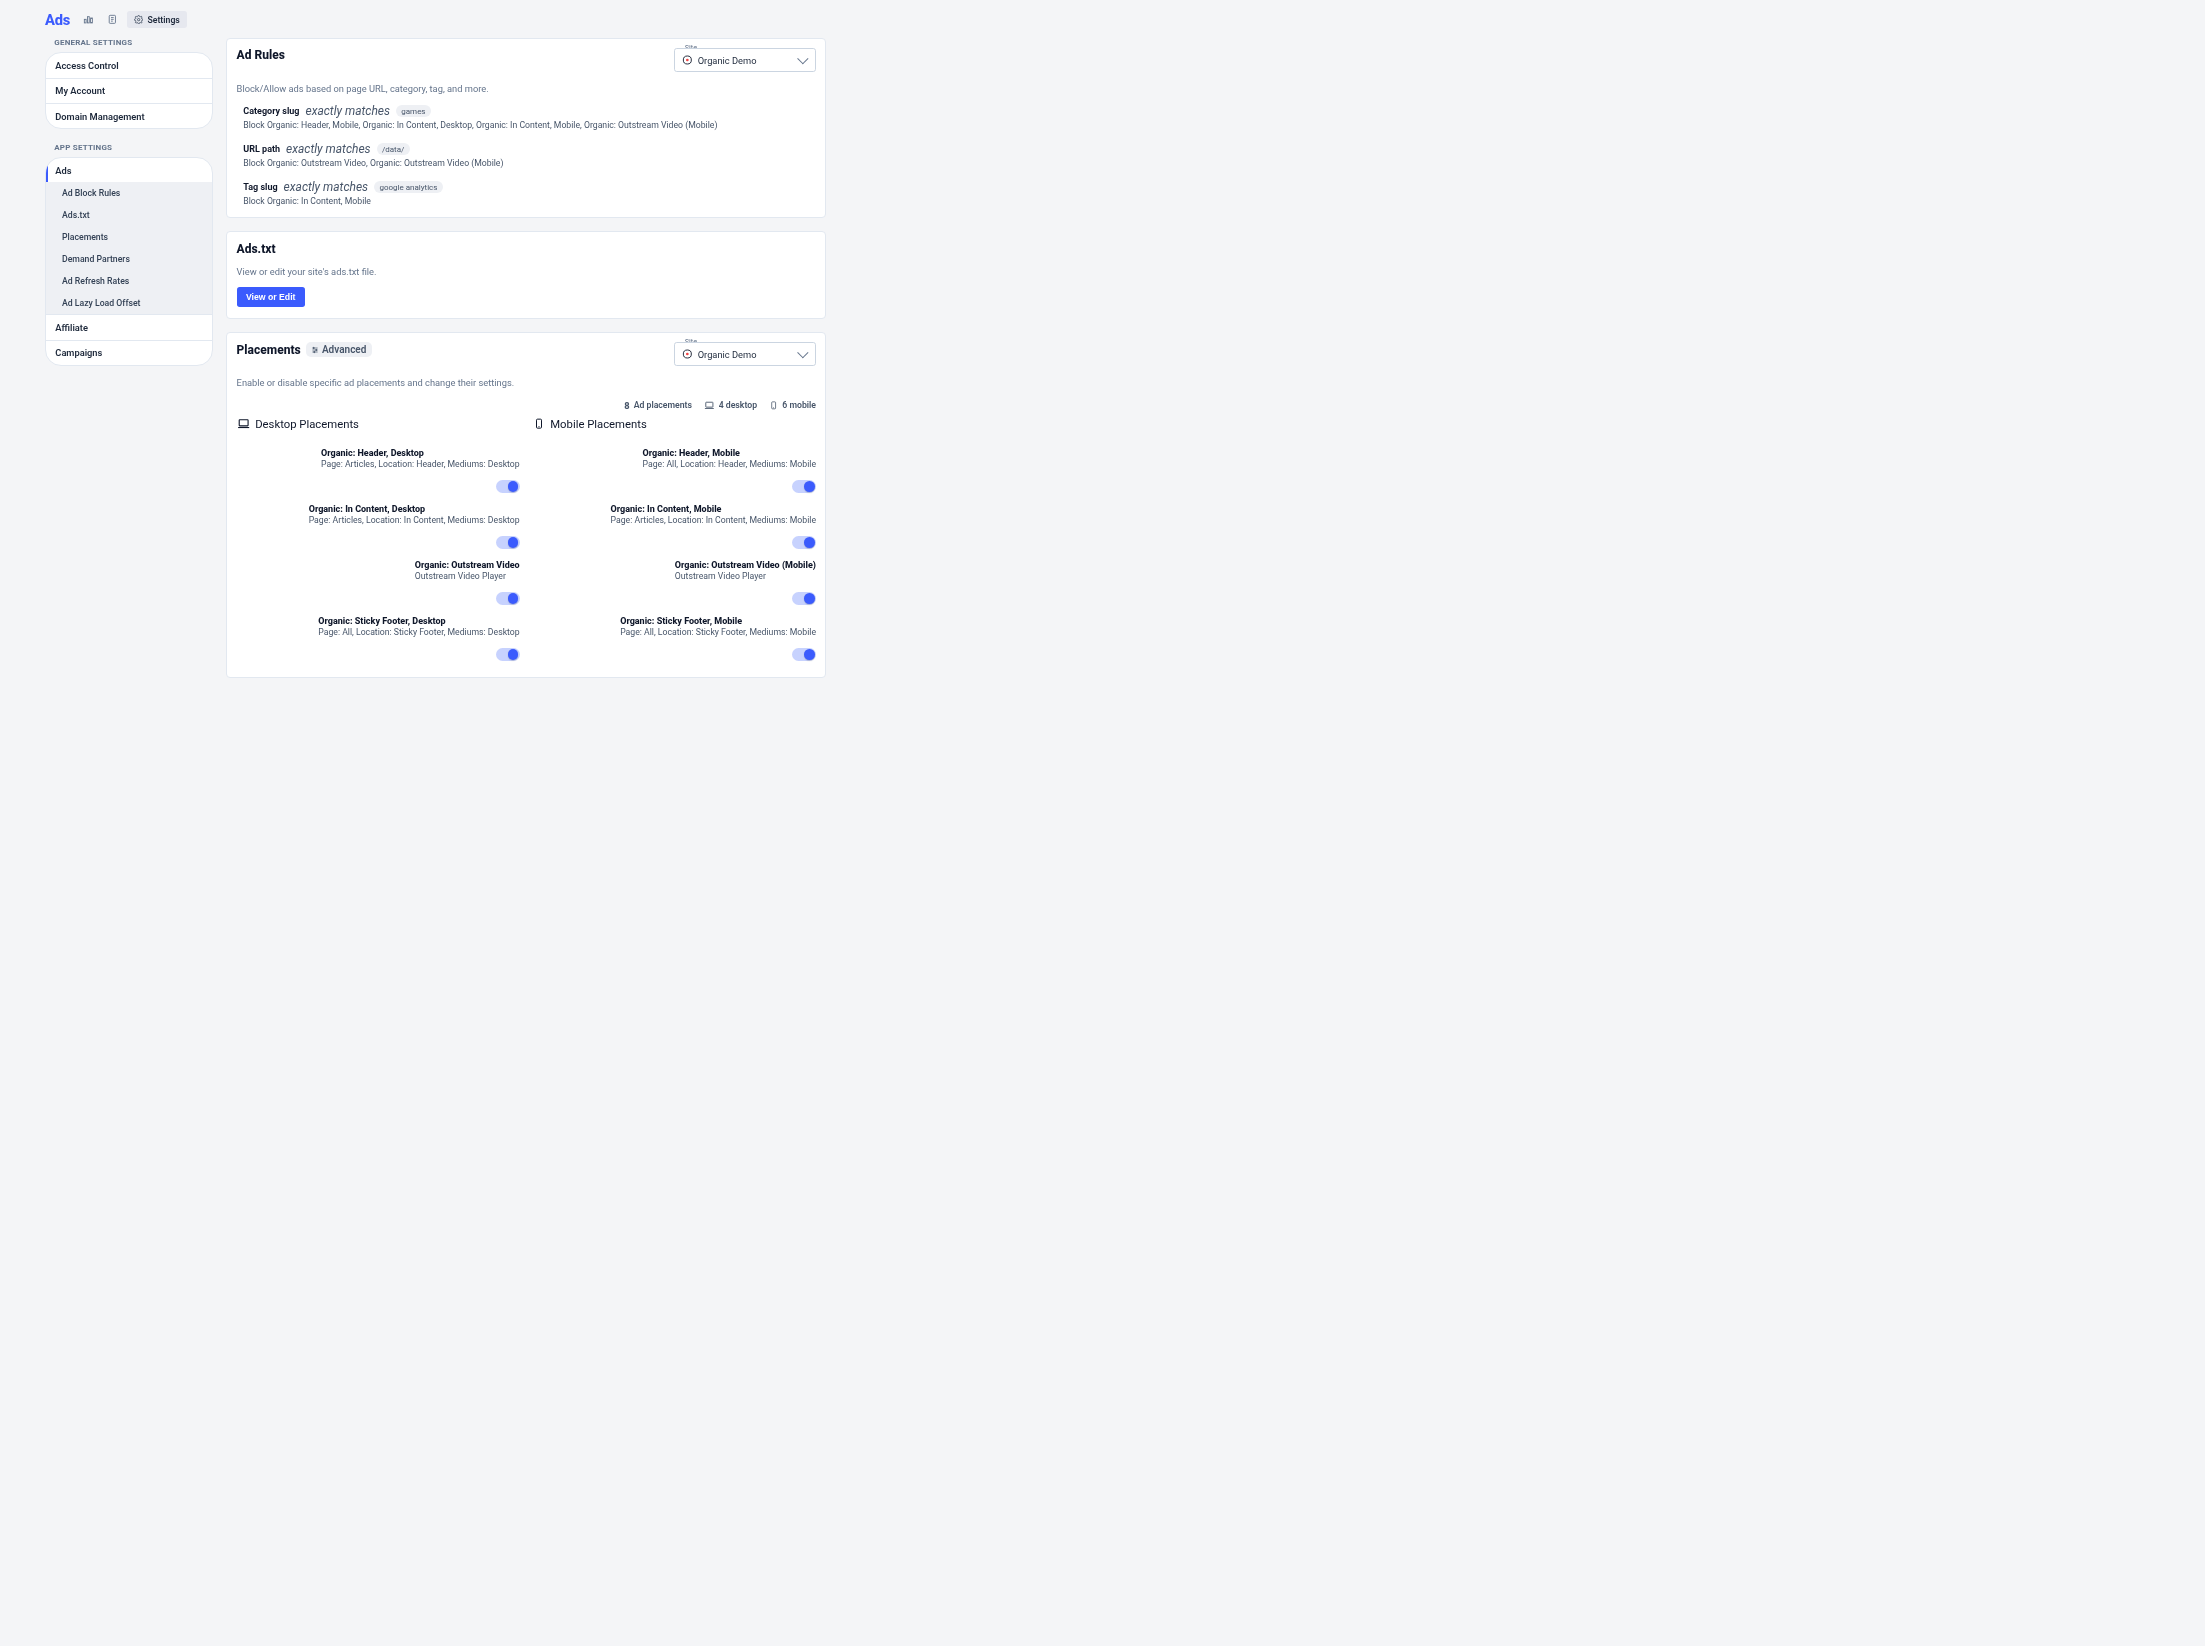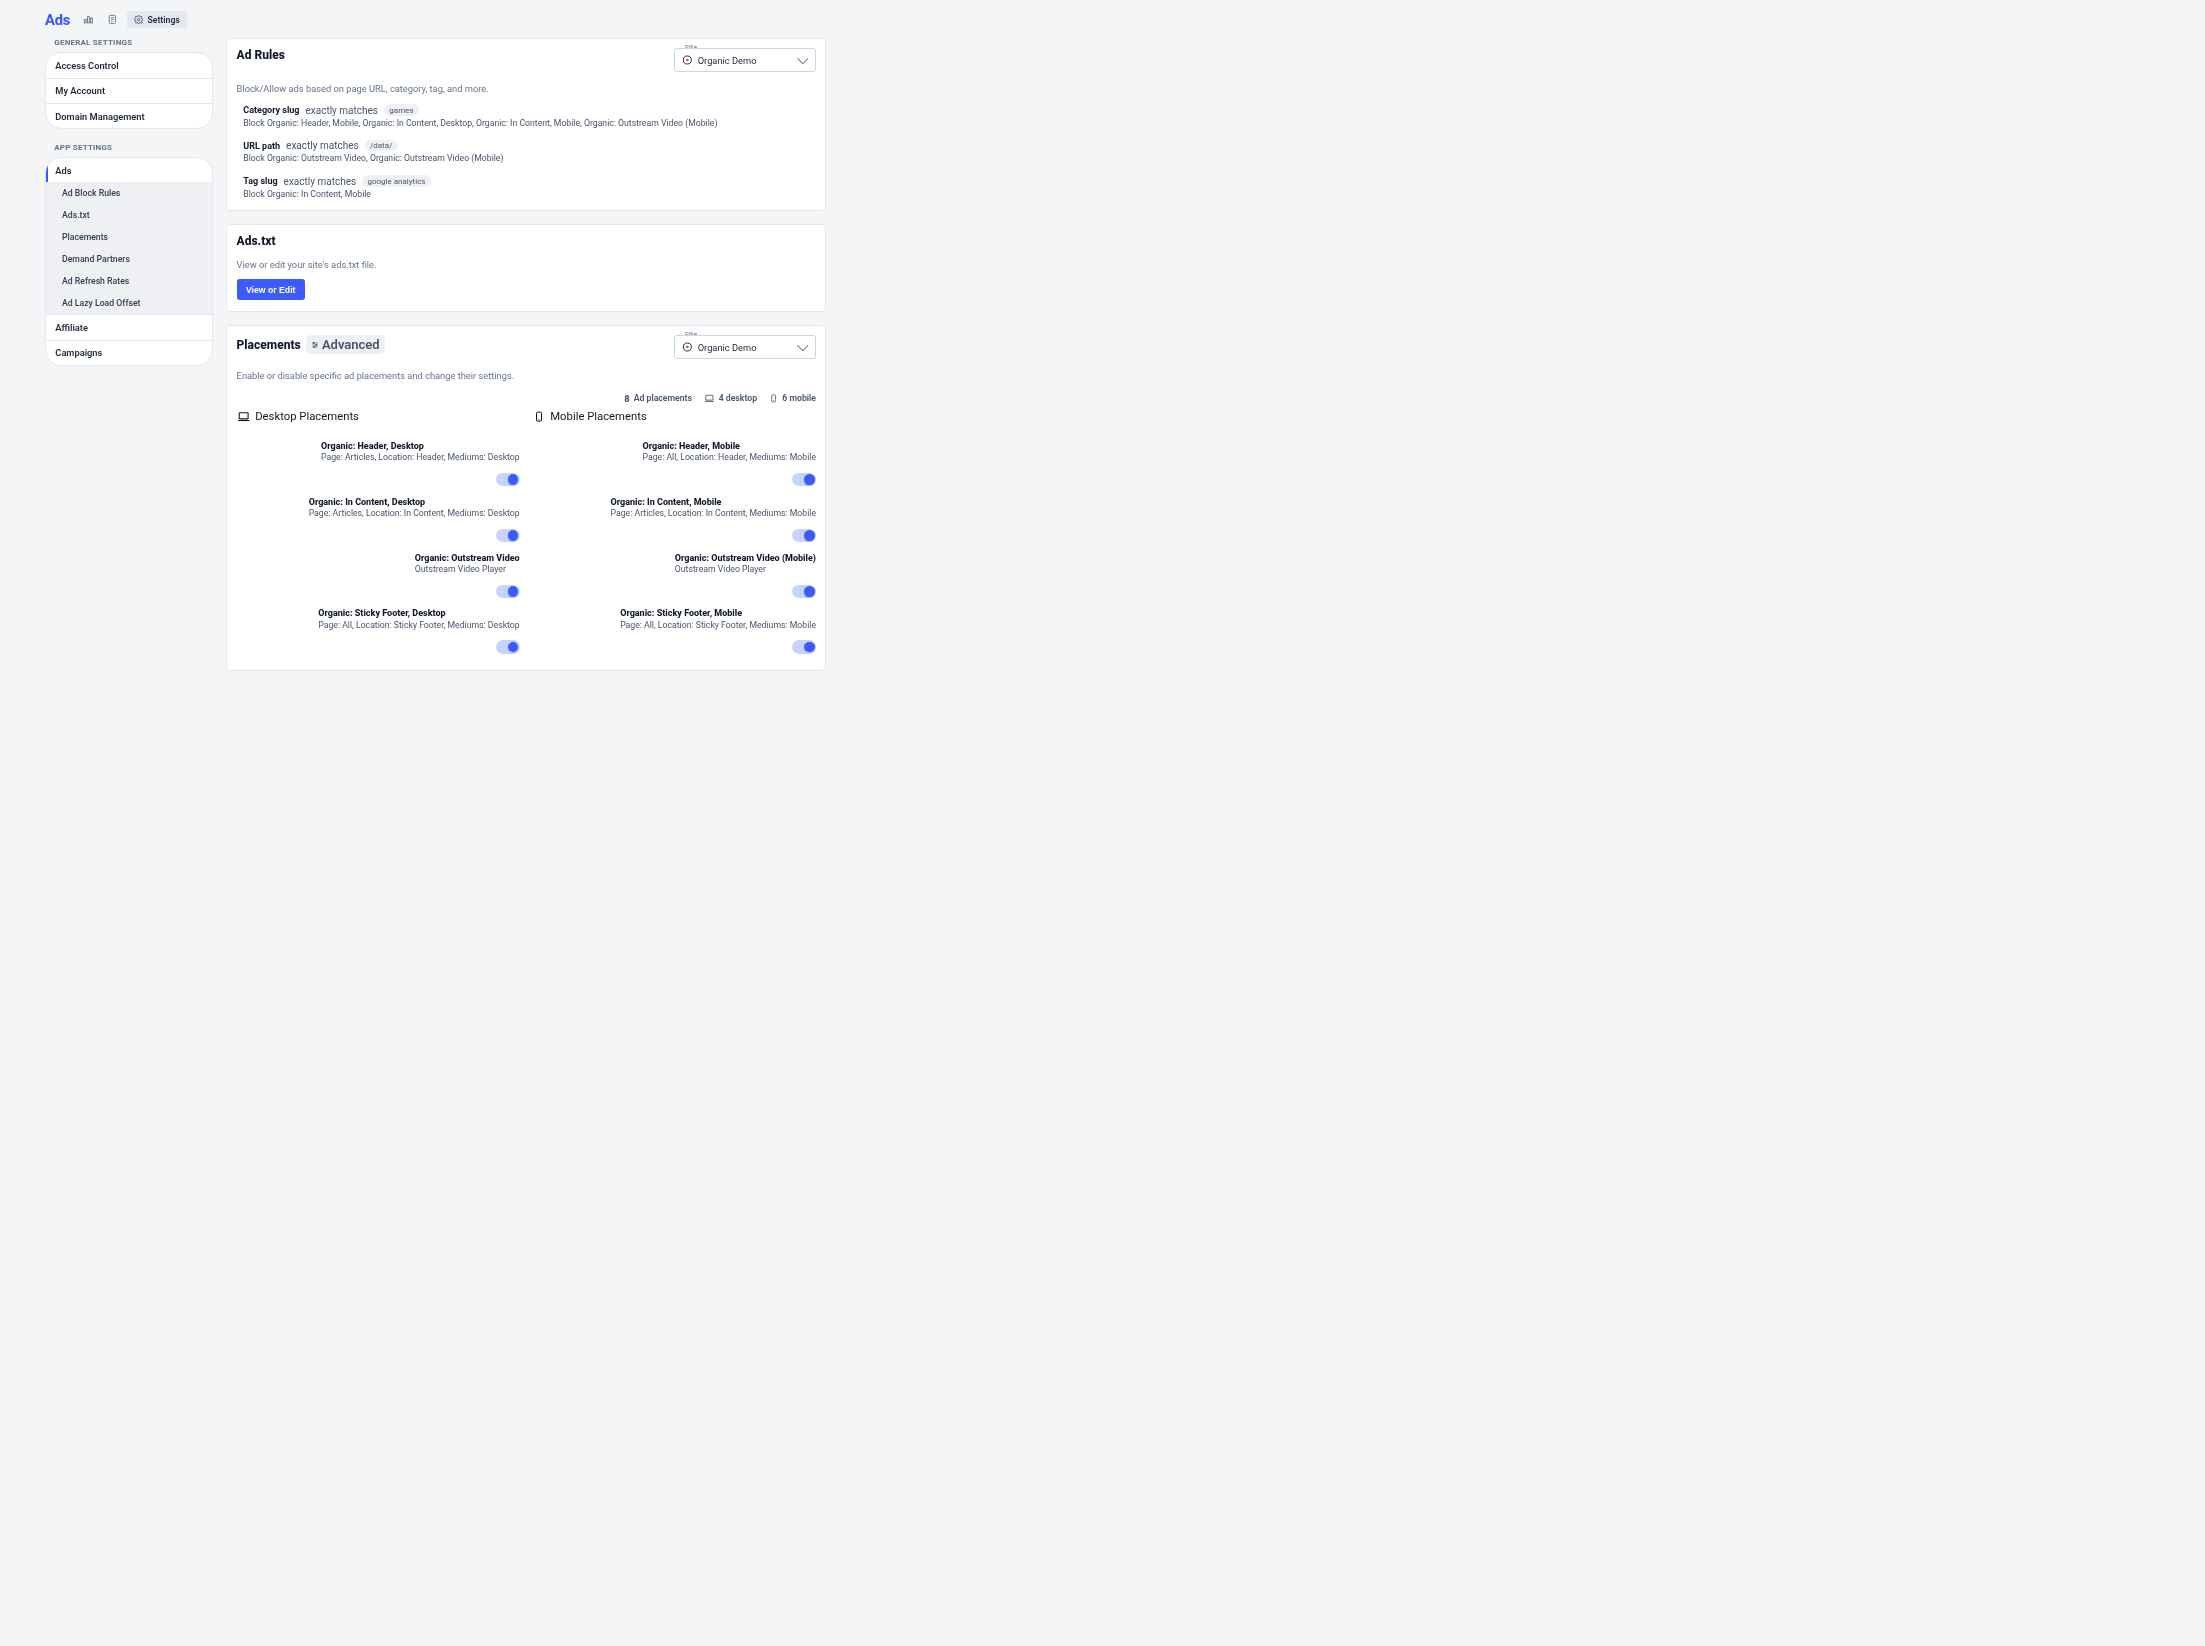--- a/index.html
+++ b/index.html
@@ -20,31 +20,31 @@
 .sb-group { background: #fff; border: 0.7px solid #e2e8f0; border-radius: 16px; margin-bottom: 13.3px; overflow: hidden; }
 .sb-item { padding: 6.7px 9.3px; font-size: 9.3px; font-weight: 600; color: #1e293b; border-top: 0.7px solid #e2e8f0; cursor: pointer; }
 .sb-item:first-child { border-top: none; }
 .sb-item.active { border-left: 2px solid #3b5bfd; padding-left: 7.3px; }
 .sb-sub { background: #eef0f4; }
 .sb-sub .sb-subitem { padding: 6px 9.3px 6px 16px; font-size: 8.7px; color: #334155; cursor: pointer; font-weight: 500; }
 .main { flex: 1; display: flex; flex-direction: column; gap: 13.3px; max-width: 600px; }
 .card { background: #fff; border: 0.7px solid #e2e8f0; border-radius: 4px; }
 .card-head { padding: 9.3px 9.3px 6.7px 9.3px; display: flex; align-items: flex-start; justify-content: space-between; }
 .card-title { font-size: 12px; font-weight: 800; color: #0f172a; display:flex; align-items:center; gap:5.3px; }
-.pill { background: #eef0f4; color: #475569; font-size: 13px; font-weight: 600; padding: 2px 5.3px; border-radius: 5px; display:inline-flex; align-items:center; gap:2.7px; }
+.pill { background: #eef0f4; color: #475569; font-size: 10px; font-weight: 600; padding: 2px 5.3px; border-radius: 5px; display:inline-flex; align-items:center; gap:2.7px; }
 .site-field { position: relative; }
 .site-legend { position: absolute; top: -5.3px; left: 8px; background: #fff; padding: 0 2.7px; font-size: 7.3px; color: #64748b; }
 .site-select { border: 0.7px solid #cbd5e1; border-radius: 2.7px; padding: 5.3px 21.3px 5.3px 22.7px; width: 142px; font-size: 9.3px; color: #1e293b; background: #fff; cursor: pointer; position: relative; }
 .site-select::after { content:""; position: absolute; right: 8px; top: 50%; width: 6.7px; height: 6.7px; border-right: 1.3px solid #64748b; border-bottom: 1.3px solid #64748b; transform: translateY(-70%) rotate(45deg); }
 .site-logo { position:absolute; left:6.7px; top:50%; transform:translateY(-50%); width:10.7px; height:10.7px; }
 .card-desc { padding: 4px 9.3px 6.7px 9.3px; color: #64748b; font-size: 9.3px;}
 .rules { padding: 4px 9.3px 10.7px 16px; display: flex; flex-direction: column; gap: 12px; }
 .rule-line1 { display: flex; align-items: center; gap: 6px; flex-wrap: wrap; }
 .rule-title { font-weight: 700; font-size: 9px; }
-.rule-match { font-size: 10px; color: #475569; }
+.rule-match { font-size: 12px; color: #475569; font-style: italic; }
 .rule-chip { background: #eef0f4; color: #475569; font-size: 8px; padding: 1.3px 5.3px; border-radius: 6.7px; }
 .rule-desc { font-size: 8.7px; color: #475569; margin-top: 2px; }
 .btn { display: inline-flex; align-items: center; gap: 4px; background: #3b5bfd; color: #fff; font-weight: 700; font-size: 8.7px; padding: 5.3px 9.3px; border-radius: 2.7px; cursor: pointer; border:none; }
 .btn-zone { padding: 2.7px 9.3px 10.7px 9.3px; }
 .summary { display:flex; justify-content:flex-end; gap:12px; padding: 5.3px 9.3px 2.7px 9.3px; font-size:8.7px; color:#1e293b; font-weight:600; align-items:center; }
 .summary .count { font-weight:800; font-size:9.3px; }
 .summary .seg { display:flex; align-items:center; gap:4px; color:#475569; }
 .placements-cols { display:flex; gap:13.3px; padding: 4px 9.3px 10.7px 9.3px; }
 .placements-col { flex:1; }
 .col-head { display:flex; align-items:center; gap:5.3px; font-weight:400; font-size:11.3px; margin-bottom:12px; }

